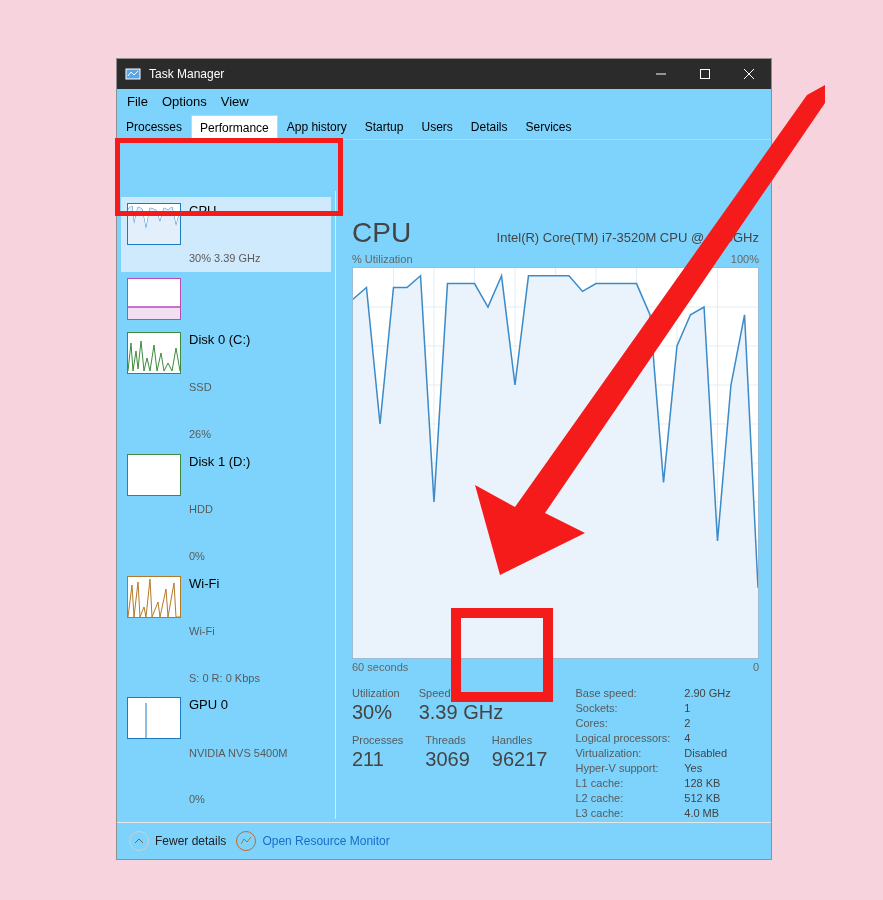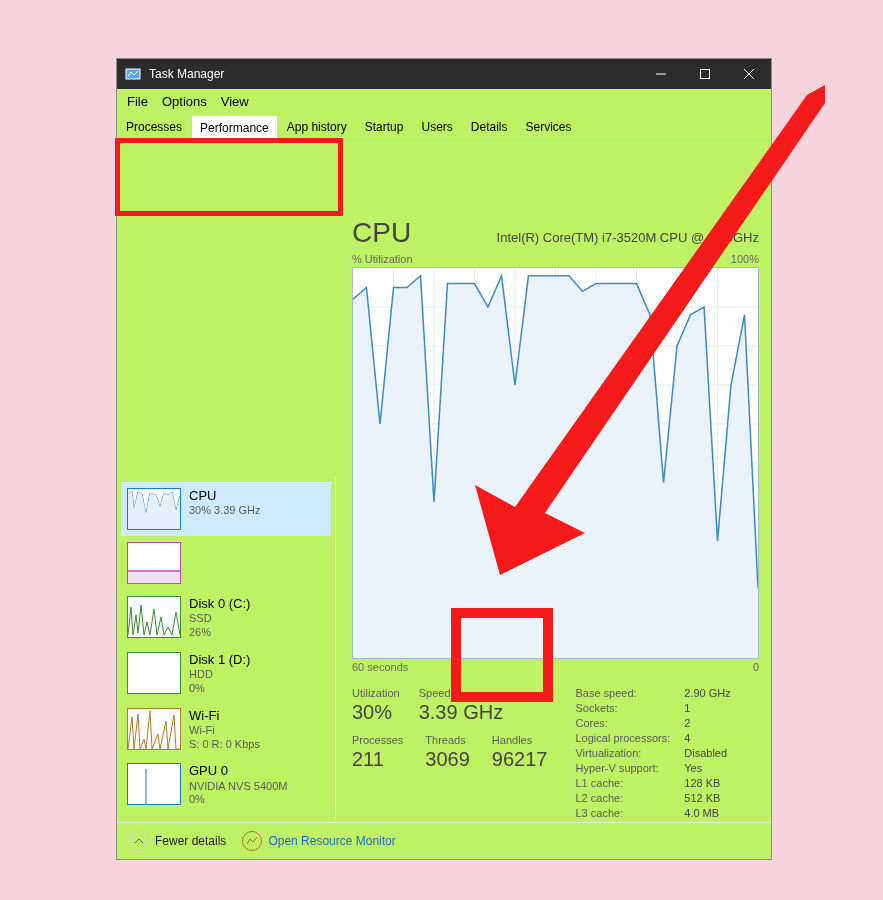--- a/index.html
+++ b/index.html
@@ -1,38 +1,38 @@
 <!DOCTYPE html>
 <html><head>
 <meta charset="utf-8">
 <style>
 html,body{margin:0;padding:0;font-family:"Segoe UI",Arial,sans-serif;font-size:13px;background:#f7d3dd;color:#222;}
 .stage{position:relative;width:883px;height:900px;overflow:hidden;}
-.window{position:absolute;left:116px;top:58px;width:654px;height:800px;background:#bef264;border:1px solid #8f8f8f;}
+.window{position:absolute;left:116px;top:58px;width:654px;height:800px;background:#7dd3fc;border:1px solid #8f8f8f;}
 .titlebar{height:30px;background:#2b2b2b;color:#fff;display:flex;align-items:center;justify-content:space-between;}
 .tb-left{display:flex;align-items:center;gap:8px;padding-left:8px;}
 .tb-title{font-size:12px;}
 .tb-icon svg{display:block;}
 .tb-right{display:flex;}
 .tb-btn{width:44px;height:30px;display:flex;align-items:center;justify-content:center;cursor:pointer;}
 .tb-btn svg{display:block;}
 .menubar{display:flex;gap:14px;padding:5px 10px;font-size:13px;color:#000;}
 .menubar span{cursor:default;}
 .tabs{display:flex;border-bottom:1px solid #d0d0d0;}
 .tab{padding:5px 8px;font-size:12px;color:#000;border:1px solid transparent;border-bottom:none;cursor:pointer;}
 .tab.active{background:#fff;border-color:#d0d0d0;position:relative;top:1px;}
 .body{display:flex;height:calc(100% - 30px - 28px - 27px - 36px);align-items:flex-end;}
 .sidebar{width:210px;border-right:1px solid #e6e6e6;padding:6px 4px;overflow:hidden;}
 .side-item{display:flex;gap:8px;padding:6px 6px;border-radius:0;cursor:pointer;}
 .side-item .thumb{width:52px;height:40px;border:1px solid #1b7cc4;background:#fff;position:relative;flex-shrink:0;}
 .side-item .thumb svg{width:100%;height:100%;display:block;}
 .side-item.cpu{background:#cfeafc;}
 .side-item .txt{display:flex;flex-direction:column;line-height:1.25;}
 .side-item .txt .t1{font-size:13px;color:#000;}
-.side-item .txt .t2{font-size:11px;color:#5a5a5a;}
+.side-item .txt .t2{font-size:11px;color:#5a5a5a;margin-top:33px;}
 .side-item.mem .thumb{border-color:#b64db6;}
 .side-item.disk0 .thumb{border-color:#3e8a3e;}
 .side-item.disk1 .thumb{border-color:#3e8a3e;}
 .side-item.wifi .thumb{border-color:#b07a2b;}
 .side-item.gpu .thumb{border-color:#1b7cc4;}
 .main{flex:1;padding:8px 12px 0 16px;position:relative;}
 .main-head{display:flex;align-items:flex-end;gap:22px;}
 .main-head .big{font-size:28px;color:#444;}
 .main-head .sub{font-size:13px;color:#444;margin-bottom:4px;flex:1;text-align:right;}
 .graph-labels{display:flex;justify-content:space-between;font-size:11px;color:#666;margin-top:4px;}
@@ -42,21 +42,21 @@
 .axis-bot{display:flex;justify-content:space-between;font-size:11px;color:#666;margin-top:2px;}
 .metrics{display:flex;margin-top:14px;gap:28px;}
 .metrics .col{display:flex;flex-direction:column;}
 .m-row{display:flex;gap:19px;}
 .m-block{display:flex;flex-direction:column;}
 .m-lbl{font-size:11px;color:#5a5a5a;}
 .m-val{font-size:20px;color:#444;margin-top:2px;}
 .m-row2{display:flex;gap:22px;margin-top:10px;}
 .details{display:grid;grid-template-columns:auto auto;gap:3px 14px;font-size:11px;color:#444;}
 .details .k{color:#5a5a5a;}
-.footer{position:absolute;left:0;right:0;bottom:0;height:36px;border-top:1px solid #e6e6e6;display:flex;align-items:center;gap:16px;padding-left:12px;font-size:12px;}
+.footer{position:absolute;left:0;right:0;bottom:0;height:36px;border-top:1px solid #e6e6e6;display:flex;align-items:center;gap:10px;padding-left:12px;font-size:12px;}
 .f-link{display:flex;align-items:center;gap:6px;cursor:pointer;}
 .f-link .circ{width:18px;height:18px;border:1px solid #cfcfcf;border-radius:50%;display:flex;align-items:center;justify-content:center;}
 .f-link.blue{color:#1a6ec8;}
 .anno-sidebar{position:absolute;left:115px;top:138px;width:218px;height:68px;border:5px solid #f51b1b;pointer-events:none;}
 .anno-util{position:absolute;left:451px;top:608px;width:82px;height:74px;border:10px solid #f51b1b;pointer-events:none;}
 .arrow{position:absolute;left:455px;top:85px;width:370px;height:490px;pointer-events:none;}
 </style>
 </head>
 <body>
 <div class="stage">

